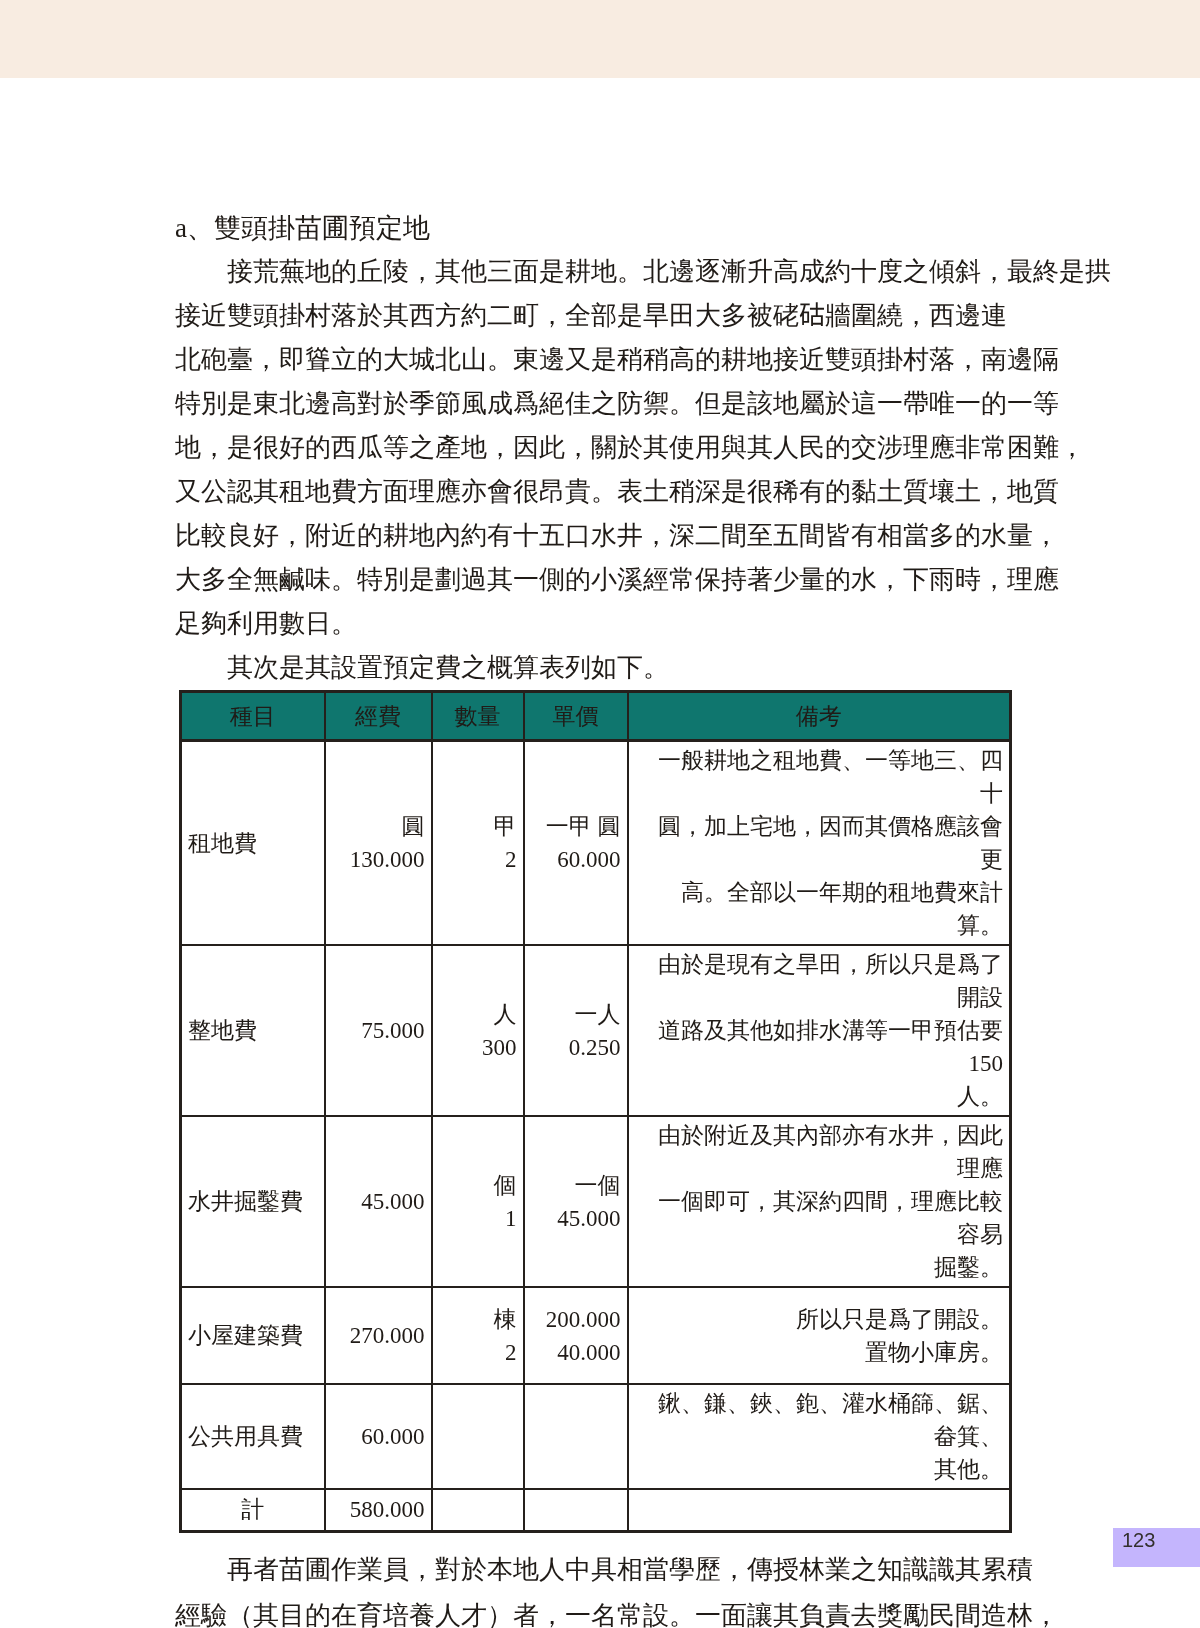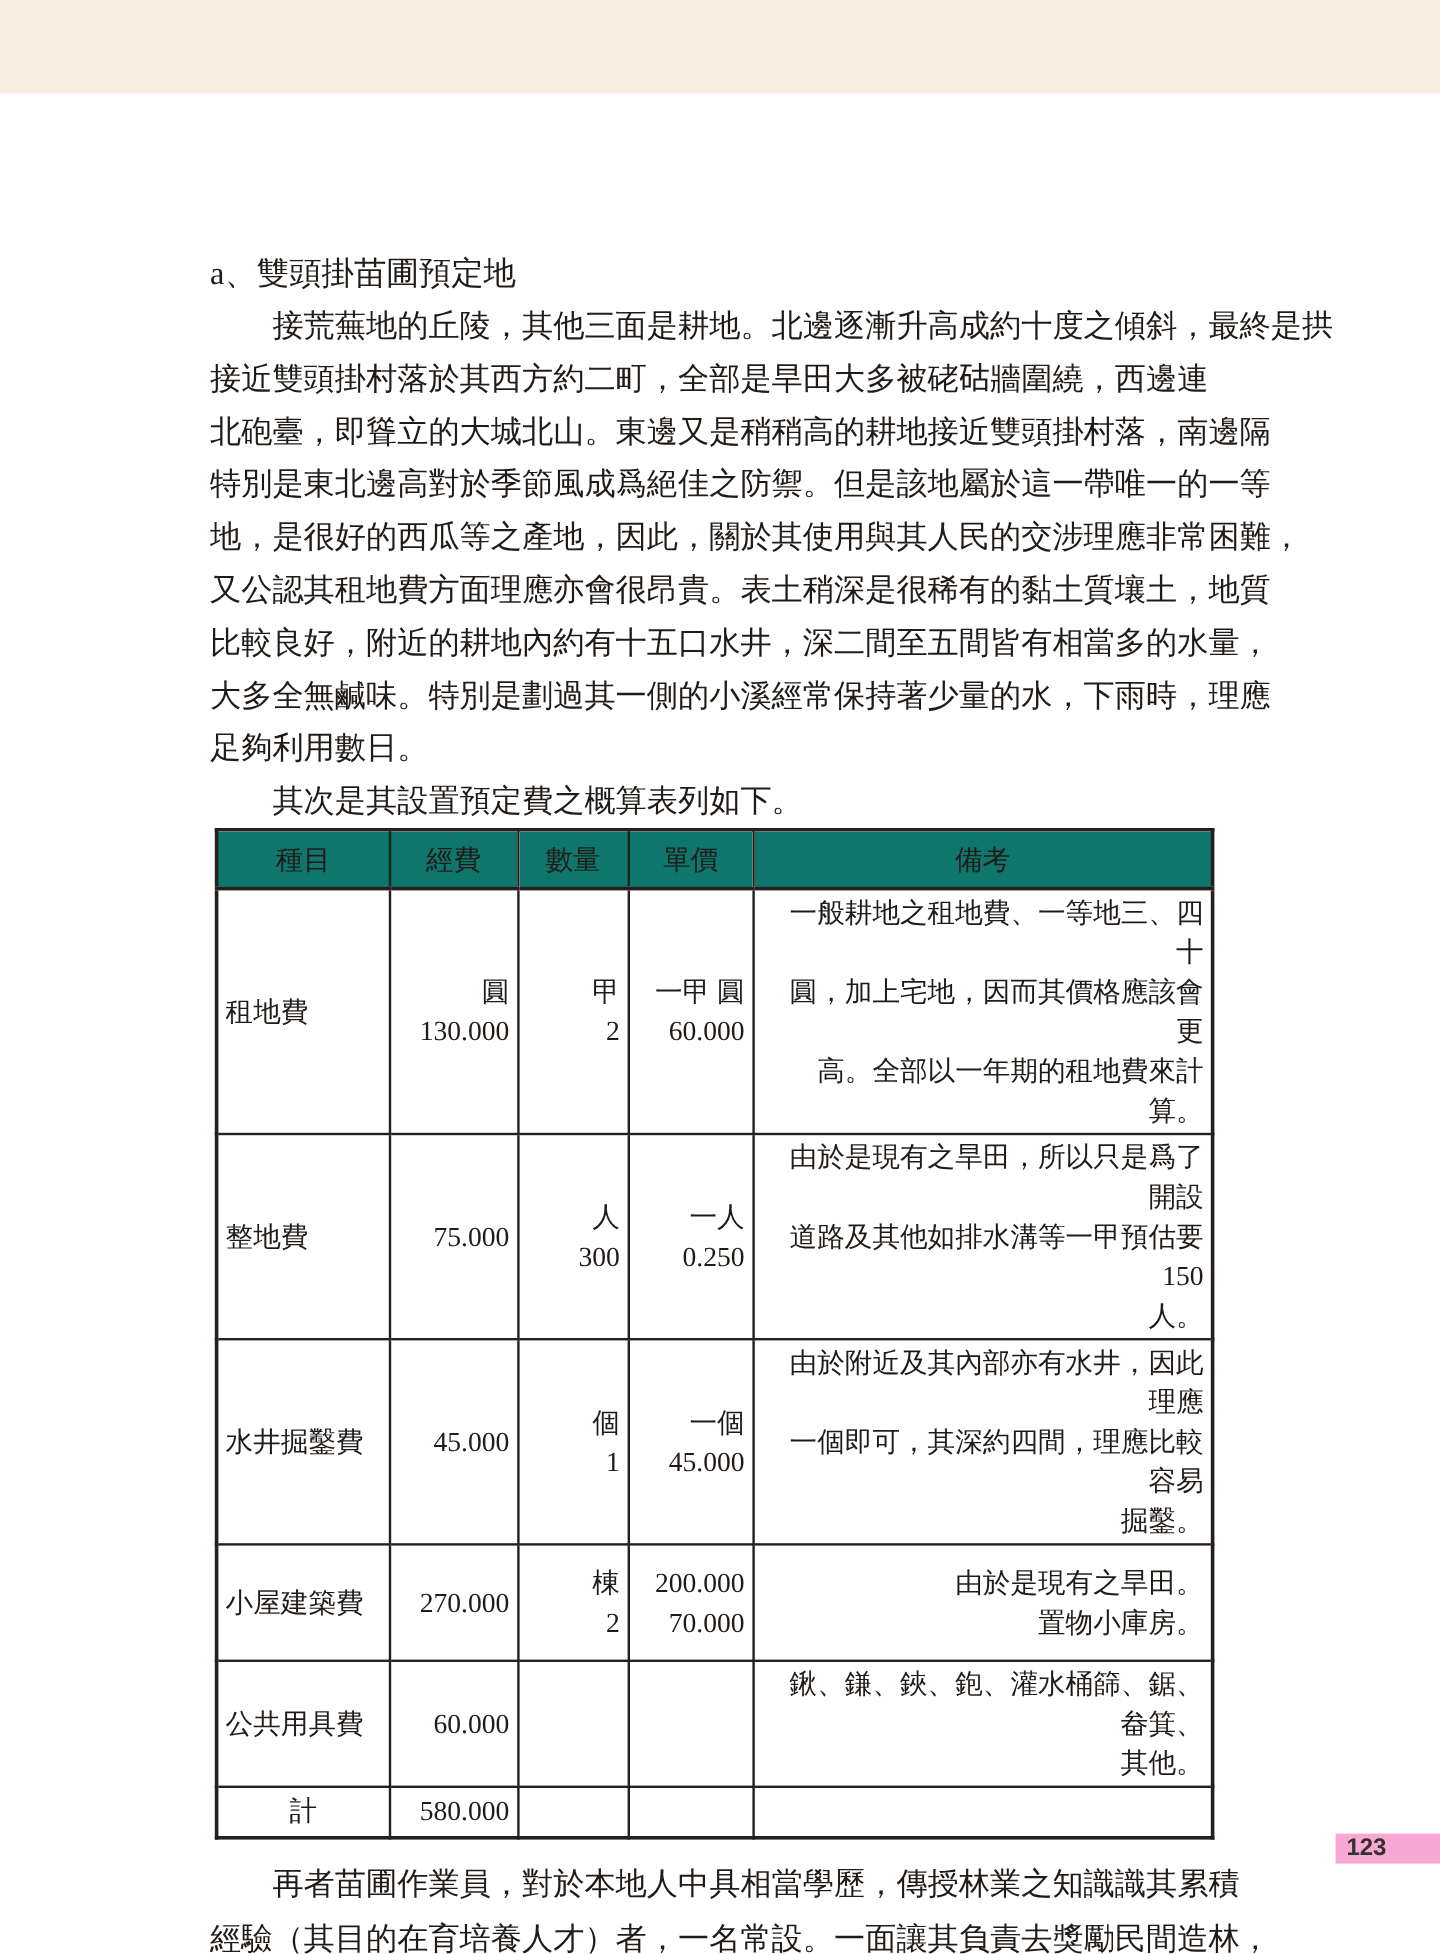--- a/index.html
+++ b/index.html
@@ -61,25 +61,25 @@
   table.cost tbody tr:nth-child(4){height:97px;}
   table.cost tbody tr:nth-child(5){height:75px;}
   table.cost tbody tr:nth-child(6){height:42px;}
   table.cost td.c-item{text-align:left;margin-left:26px;}
   table.cost tbody tr:last-child td.c-item{text-align:center;}
   table.cost td.c-num{text-align:right;}
   table.cost td.c-remark{text-align:right;padding-left:8px;}
   .para2{margin-top:14px;}
   .para2 .tline{line-height:46px;}
   .page-number-badge{
-    position:absolute;left:1113px;top:1528px;width:87px;height:25px;
-    background:#f9a8d4;
+    position:absolute;left:1113px;top:1528px;width:87px;height:39px;
+    background:#c4b5fd;
     font-family:"Liberation Sans","DejaVu Sans",sans-serif;
     font-size:20px;line-height:25px;color:#33302d;
-    padding-left:9px;box-sizing:border-box;font-weight:bold;
+    padding-left:9px;box-sizing:border-box;
   }
 </style>
 </head>
 <body>
 
 <div class="page">
 
   <div class="top-band"></div>
 
   <div class="content">
@@ -180,24 +180,24 @@
             <td class="c-item">小屋建築費</td>
             <td class="c-num">
               <div>270.000</div>
             </td>
             <td class="c-num">
               <div>棟</div>
               <div>2</div>
             </td>
             <td class="c-num">
               <div>200.000</div>
-              <div>70.000</div>
-            </td>
-            <td class="c-remark">
-              <div>由於是現有之旱田。</div>
+              <div>40.000</div>
+            </td>
+            <td class="c-remark">
+              <div>所以只是爲了開設。</div>
               <div>置物小庫房。</div>
             </td>
           </tr>
           <tr>
             <td class="c-item">公共用具費</td>
             <td class="c-num">
               <div>60.000</div>
             </td>
             <td class="c-num"></td>
             <td class="c-num"></td>

